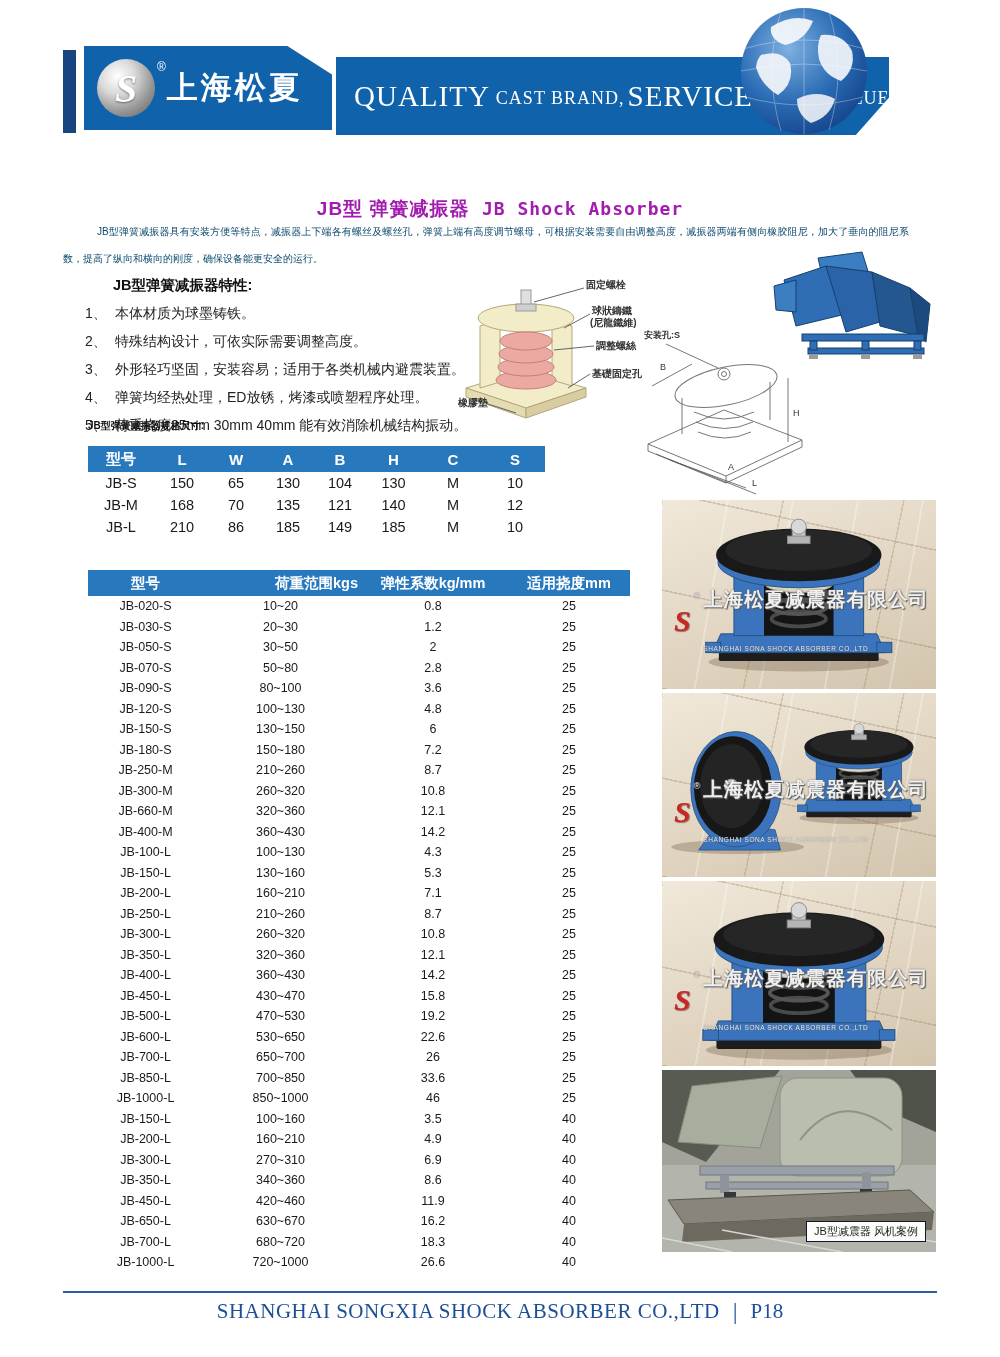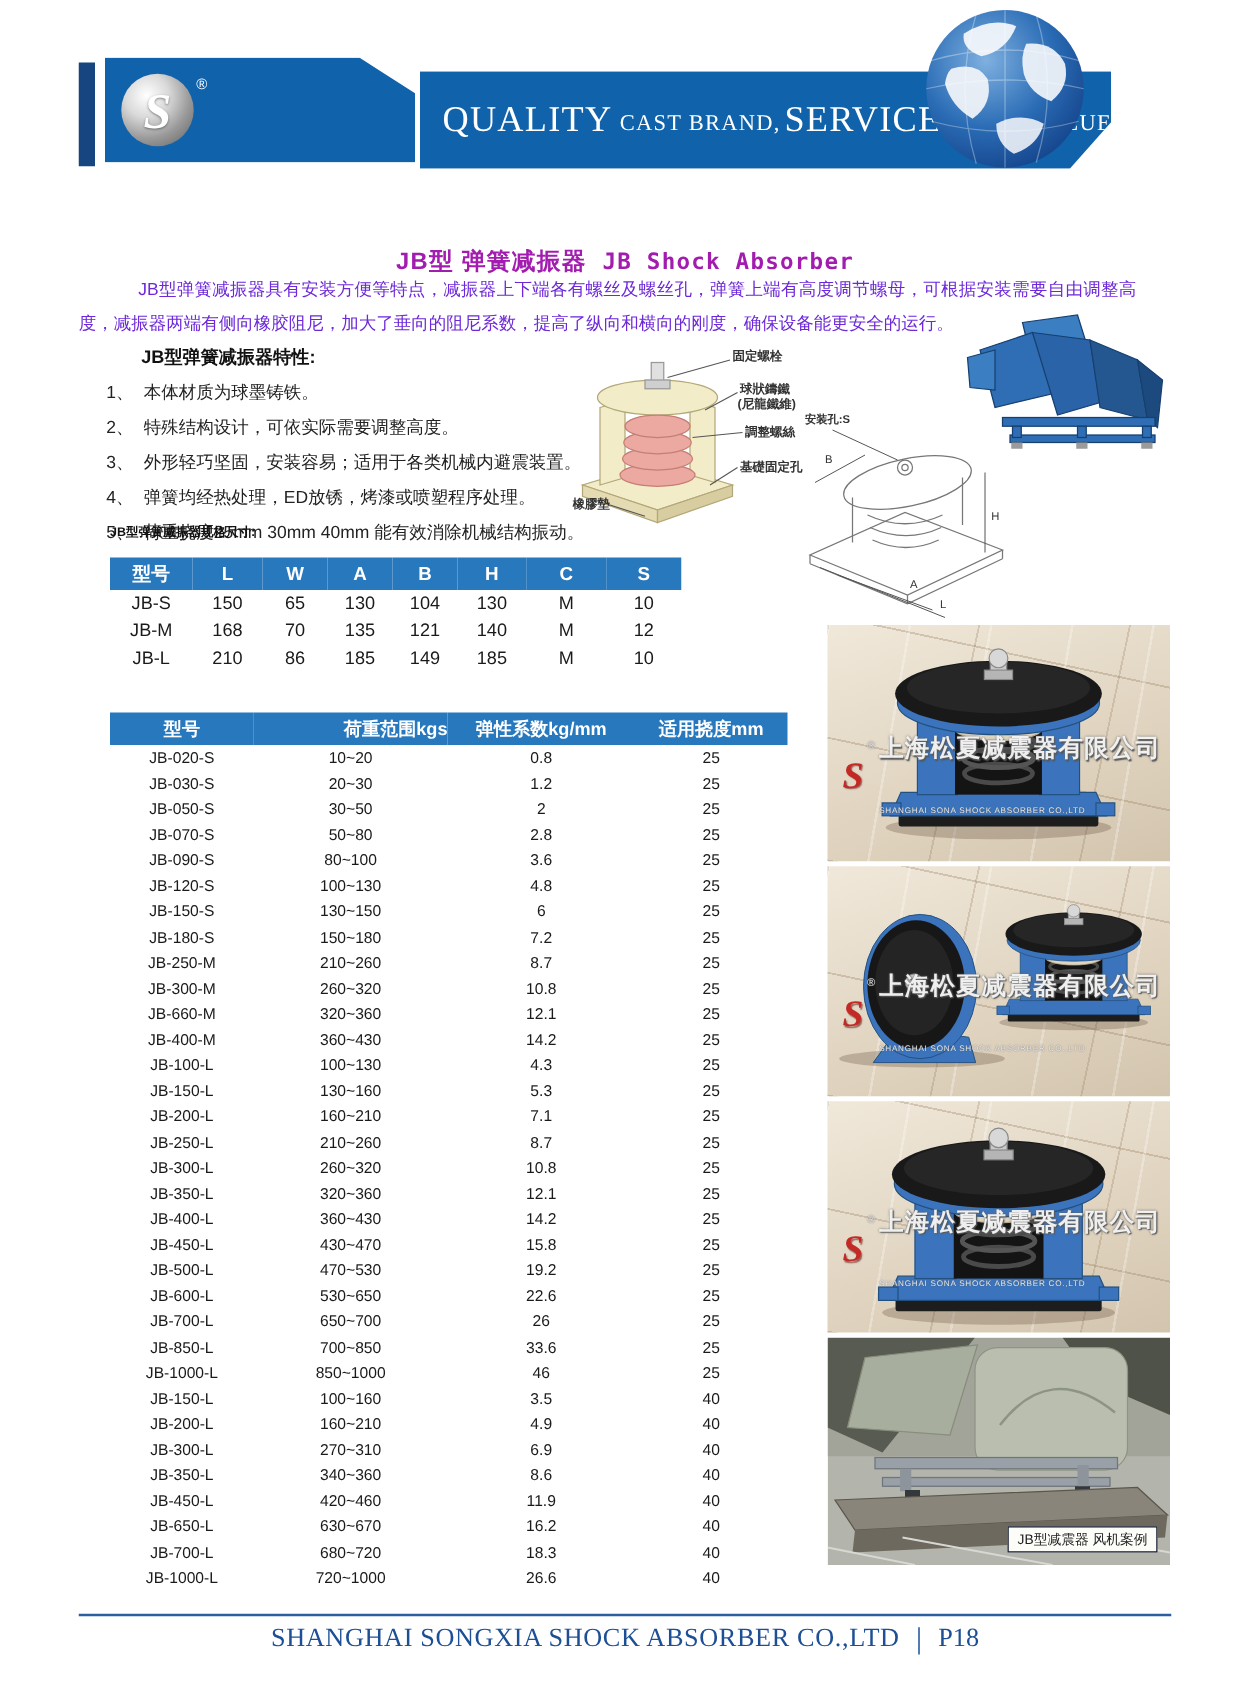--- a/index.html
+++ b/index.html
@@ -22,22 +22,22 @@
               color:#fff;font-family:"Liberation Serif",serif;display:flex;align-items:center;
               padding-left:18px;box-sizing:border-box;white-space:nowrap;}
   .sl-big{font-size:29px;letter-spacing:1px;}
   .sl-small{font-size:18px;margin:4px 3px 0 6px;letter-spacing:1px;}
   .globe{position:absolute;left:733px;top:5px;width:142px;height:133px;}
 
   
   .title{position:absolute;top:196px;left:0;width:100%;text-align:center;font-size:19px;
          font-weight:700;color:#a21caf;letter-spacing:1px;}
   .title-en{font-family:"DejaVu Sans Mono",monospace;font-weight:700;font-size:18px;}
-  .intro{position:absolute;left:63px;top:218px;width:846px;font-size:14px;line-height:27px;
-         color:#6d28d9;text-indent:3.4em;text-align:justify;margin:0;}
+  .intro{position:absolute;left:63px;top:218px;width:846px;font-size:10px;line-height:27px;
+         color:#0c4a6e;text-indent:3.4em;text-align:justify;margin:0;}
   .feat{position:absolute;left:63px;top:276px;width:430px;}
   .feat-heading{font-weight:700;font-size:14.5px;color:#111;margin:0 0 10px 50px;}
   .feature-line{display:flex;font-size:14px;line-height:17px;margin-bottom:11px;color:#222;}
   .feature-num{width:30px;margin-left:22px;flex:0 0 auto;}
 
   
   .xsection{position:absolute;left:458px;top:276px;width:212px;height:152px;}
   .fan-img{position:absolute;left:766px;top:250px;width:176px;height:116px;}
   .iso-drawing{position:absolute;left:636px;top:324px;width:178px;height:172px;}
 
@@ -94,20 +94,21 @@
 
 <div class="page">
 
   <div class="hdr-bar"></div>
 
   <div class="hdr-logo">
     <div class="sphere">
       <div class="sphere-s">S</div>
     </div>
     <span class="reg">®</span>
+    <span class="logo-zh">上海松夏</span>
   </div>
 
   <div class="hdr-slogan">
     <span class="sl-big">QUALITY</span>
     <span class="sl-small">CAST BRAND,</span>
     <span class="sl-big">SERVICE</span>
     <span class="sl-small">CREAT VALUE</span>
   </div>
 
   <svg class="globe" viewBox="0 0 142 133">

